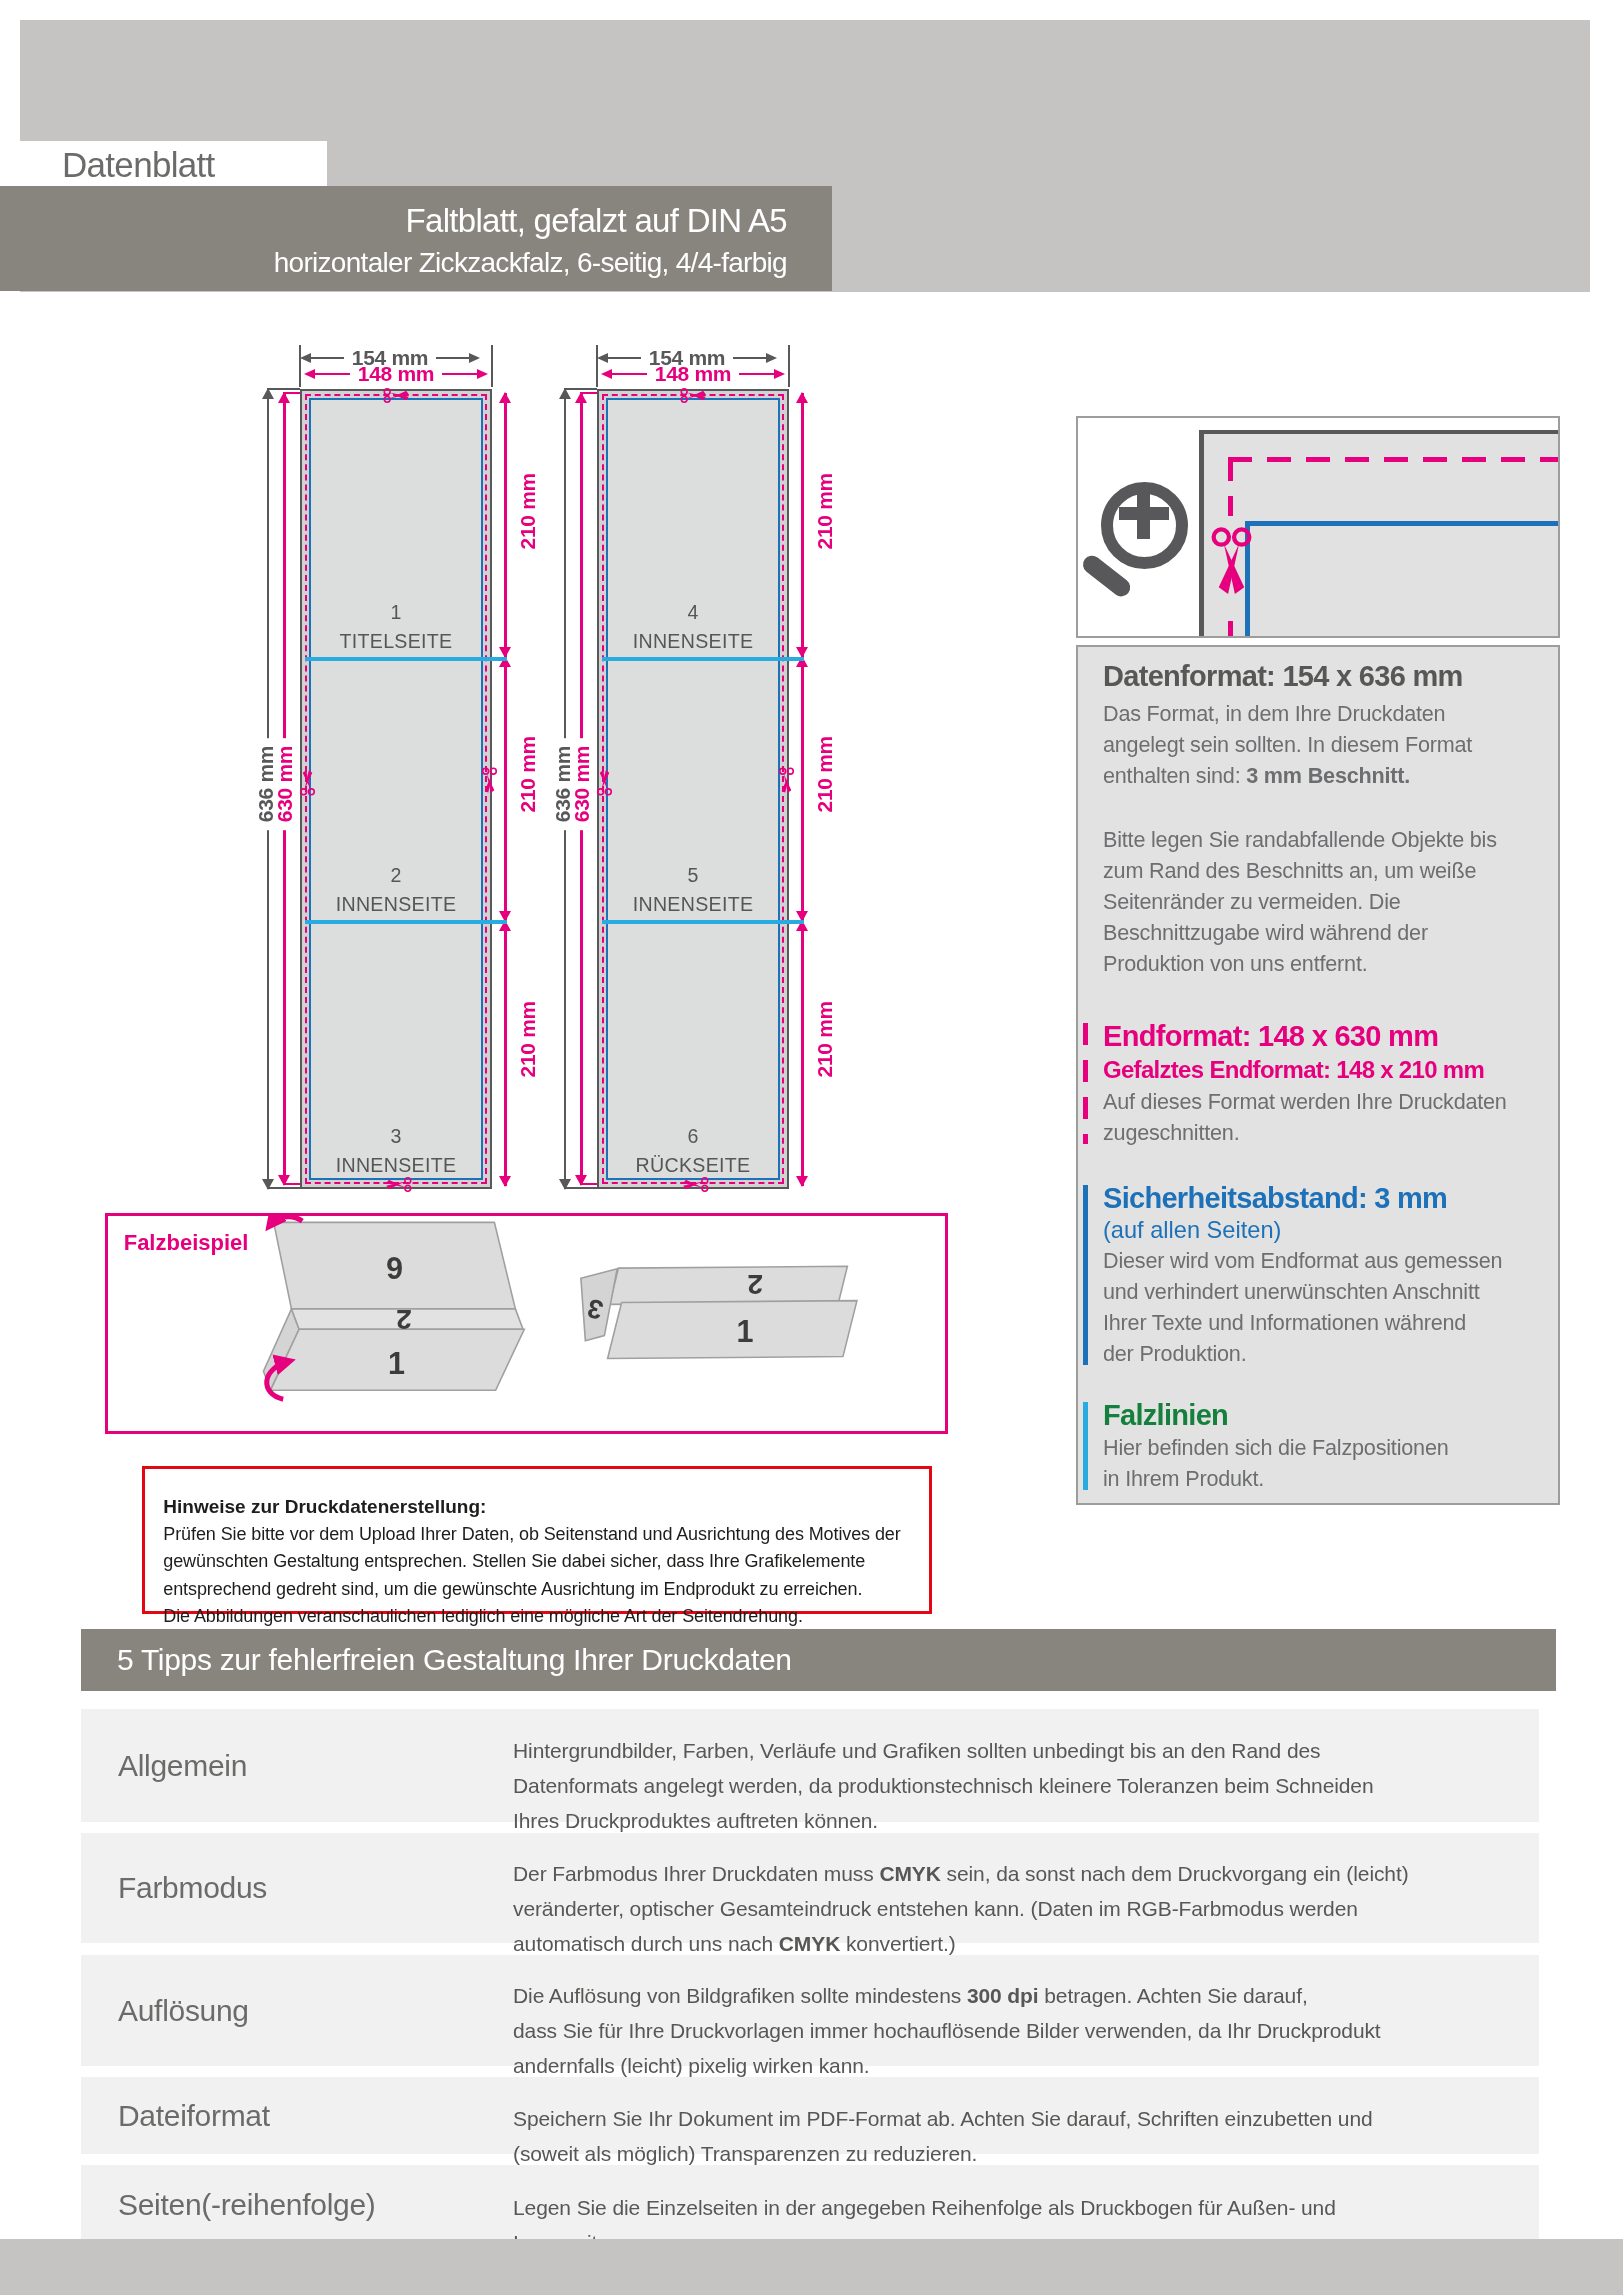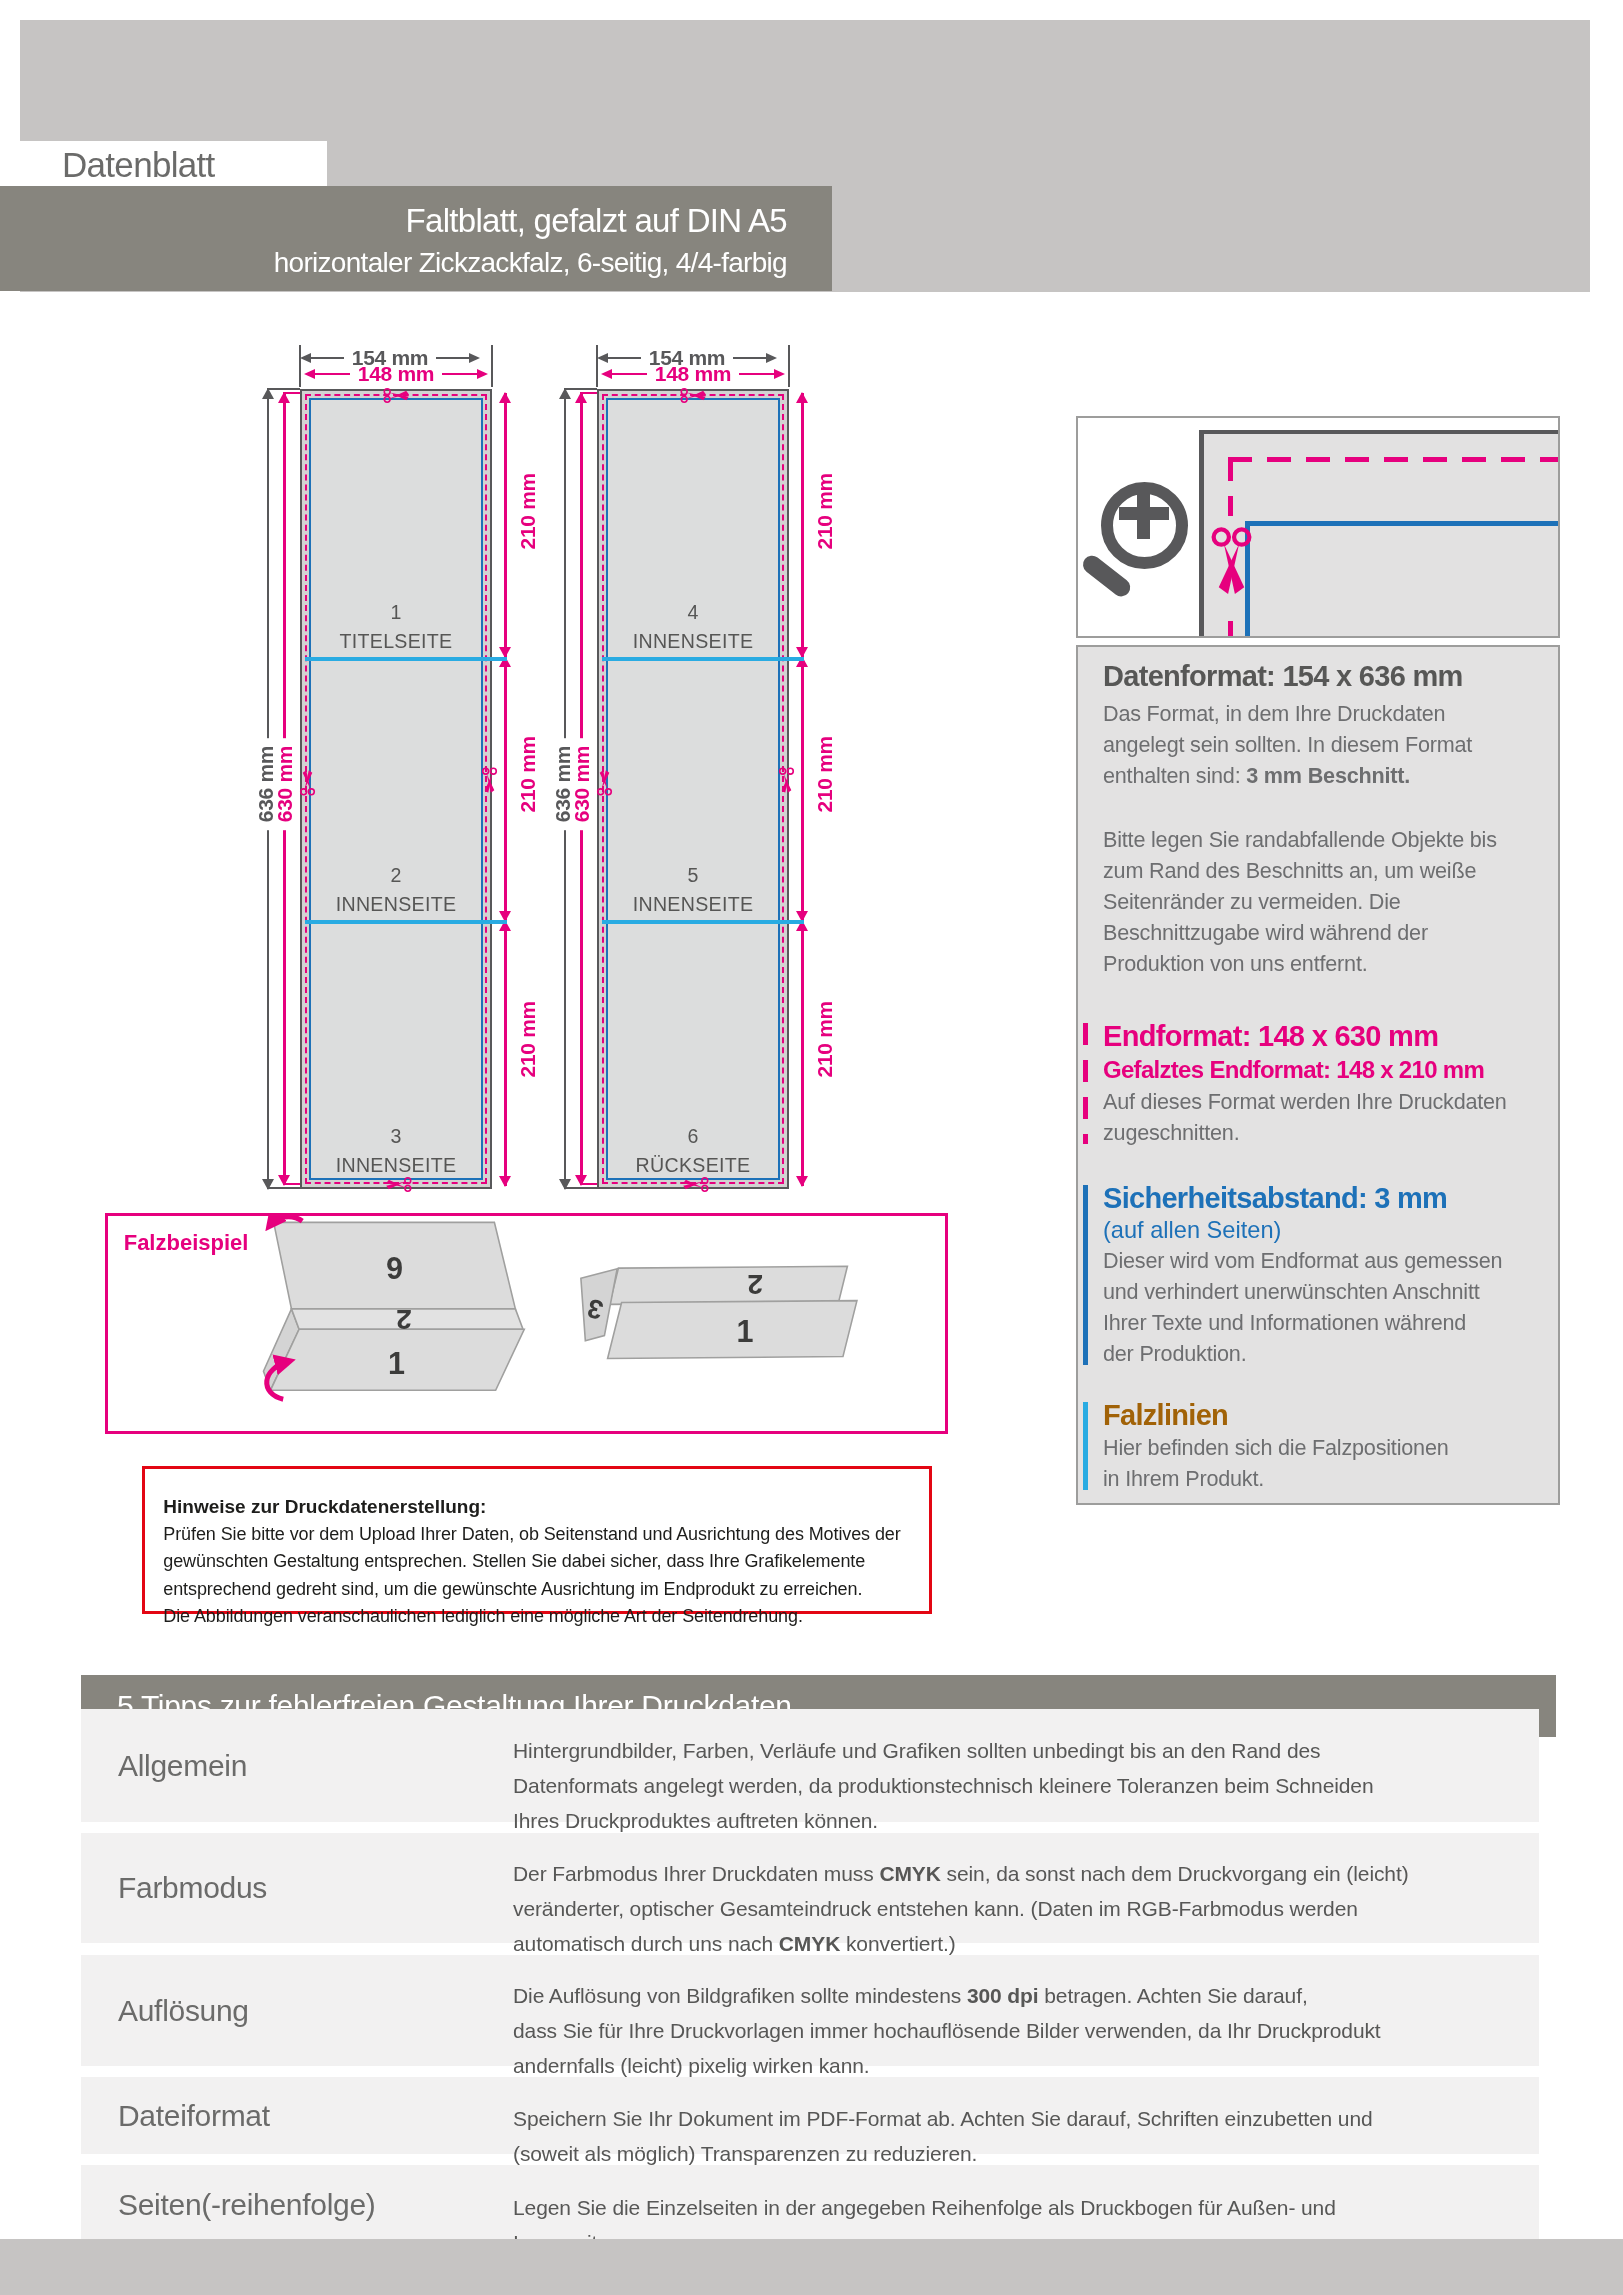--- a/index.html
+++ b/index.html
@@ -81,40 +81,40 @@
   .info-panel{left:1076px;top:645px;width:484px;height:860px;background:#e3e2e2;
               border:2px solid #9d9d9c;box-sizing:border-box;padding:13px 19.6px 0 25px;
               color:#6d6e70;}
   .info-panel .h{font-size:29px;font-weight:bold;line-height:33px;letter-spacing:-0.7px;color:#575756;}
   .info-panel p{margin:0;font-size:21.6px;line-height:31px;letter-spacing:-0.2px;}
   .blk{position:relative;}
   .blk .h.mag{color:#e6007e;}
   .blk .sub{font-size:24px;font-weight:bold;line-height:33px;letter-spacing:-0.7px;color:#e6007e;}
   .blk .h.blu{color:#1d71b8;}
   .blk .sub2{font-size:23.6px;line-height:30px;color:#1d71b8;}
-  .blk .h.cyn{color:#a16207;}
+  .blk .h.cyn{color:#15803d;}
   .accent{position:absolute;left:-19.6px;top:2.6px;bottom:3.9px;width:4.6px;}
   .accent.dash{background:repeating-linear-gradient(to bottom,#e6007e 0 22px,transparent 22px 37px);}
   .accent.solidblue{background:#1d71b8;}
   .accent.solidcyan{background:#29abe2;}
 
   
   .falz-box{left:105px;top:1213px;width:843px;height:221px;border:3.3px solid #e6007e;
             box-sizing:border-box;background:#fff;}
   .falz-label{position:absolute;left:15.7px;top:14.4px;font-size:22px;font-weight:bold;color:#e6007e;}
   .falz-svg{position:absolute;inset:0;width:100%;height:100%;}
 
   
   .hinweis-box{left:142px;top:1466px;width:790px;height:148px;border:3.9px solid #e30613;
                box-sizing:border-box;background:#fff;color:#1d1d1b;padding:10.5px 0 0 18.3px;}
   .hinweis-title{font-size:19px;font-weight:bold;line-height:29px;margin-top:12px;}
   .hinweis-text{font-size:18px;line-height:27.5px;letter-spacing:-0.1px;}
 
   
-  .tips-banner{left:81px;top:1629px;width:1475px;height:62px;background:#87857e;margin-top:46px;}
+  .tips-banner{left:81px;top:1629px;width:1475px;height:62px;background:#87857e;}
   .tips-banner span{position:absolute;left:36px;top:0;line-height:62px;font-size:30px;color:#fff;
                     letter-spacing:-0.3px;}
   .tip-row{position:absolute;left:81px;width:1458px;background:#f2f1f1;display:flex;
            align-items:center;}
   .tip-label{width:395px;padding-left:37px;font-size:30px;color:#6b6b6a;letter-spacing:-0.3px;
              flex-shrink:0;}
   .tip-text{flex:1;max-width:955px;font-size:21px;line-height:35px;color:#575756;
             letter-spacing:-0.1px;padding-right:26px;margin-top:40px;}
 
   .footer{left:0;top:2239px;width:1623px;height:57px;background:#c6c4c3;}

